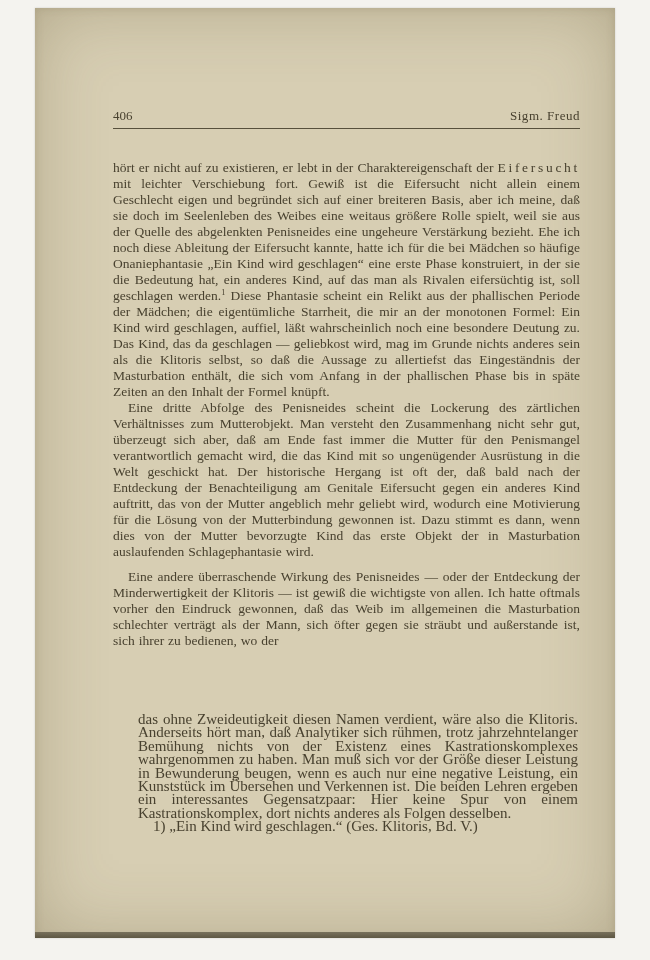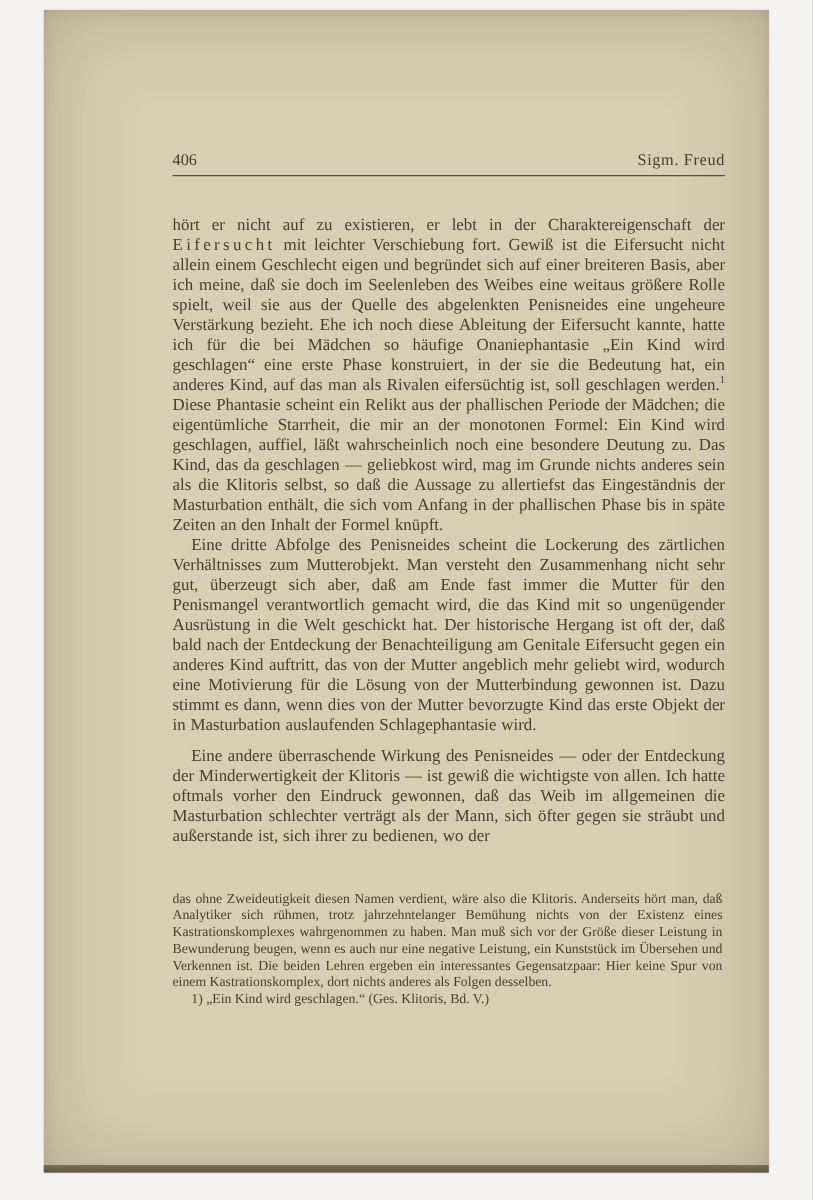--- a/index.html
+++ b/index.html
@@ -14,22 +14,22 @@
     position: absolute;
     left: 35px; top: 8px;
     width: 580px; height: 930px;
     background: var(--paper, #d7ceb3);
     box-shadow: inset 0 0 70px rgba(105,92,60,.32),
                 inset 0 0 10px rgba(105,92,60,.20),
                 0 0 2px rgba(0,0,0,.15);
   }
   .content {
     position: absolute;
-    left: 0; top: 12px; width: 100%;
-    padding: 100px 35px 0 103px;
+    left: 0; top: 0; width: 100%;
+    padding: 100px 35px 0 78px;
     color: var(--ink, #48412f);
   }
   .header { position: relative; font-size: 13px; line-height: 15px; }
   .page-num { position: absolute; left: 0; top: 0; }
   .running-head { display: block; text-align: right; letter-spacing: 0.04em; }
   .header-rule {
     margin-top: 5px;
     border-bottom: 1px solid var(--rule, rgba(72,65,47,.85));
   }
   .body-text {
@@ -41,21 +41,21 @@
     hyphens: auto;
   }
   p.para { text-indent: 0; }
   p.para.indent { text-indent: 15px; }
   p.para.space-before { margin-top: 9px; }
   .gesperrt { letter-spacing: 0.2em; }
   sup.fn-ref { font-size: 0.62em; line-height: 0; vertical-align: super; }
   .footnotes {
     position: absolute;
     left: 103px; right: 37px; top: 705px;
-    font-size: 11px;
+    font-size: 15px;
     line-height: 13.4px;
     text-align: justify;
     color: var(--ink, #48412f);
     hyphens: auto;
   }
   p.fn-item { text-indent: 15px; }
   .page-bottom-edge {
     position: absolute;
     left: 0; bottom: 0; width: 100%; height: 6px;
     background: linear-gradient(to bottom, #6a6350, var(--edge, #4e4836));

